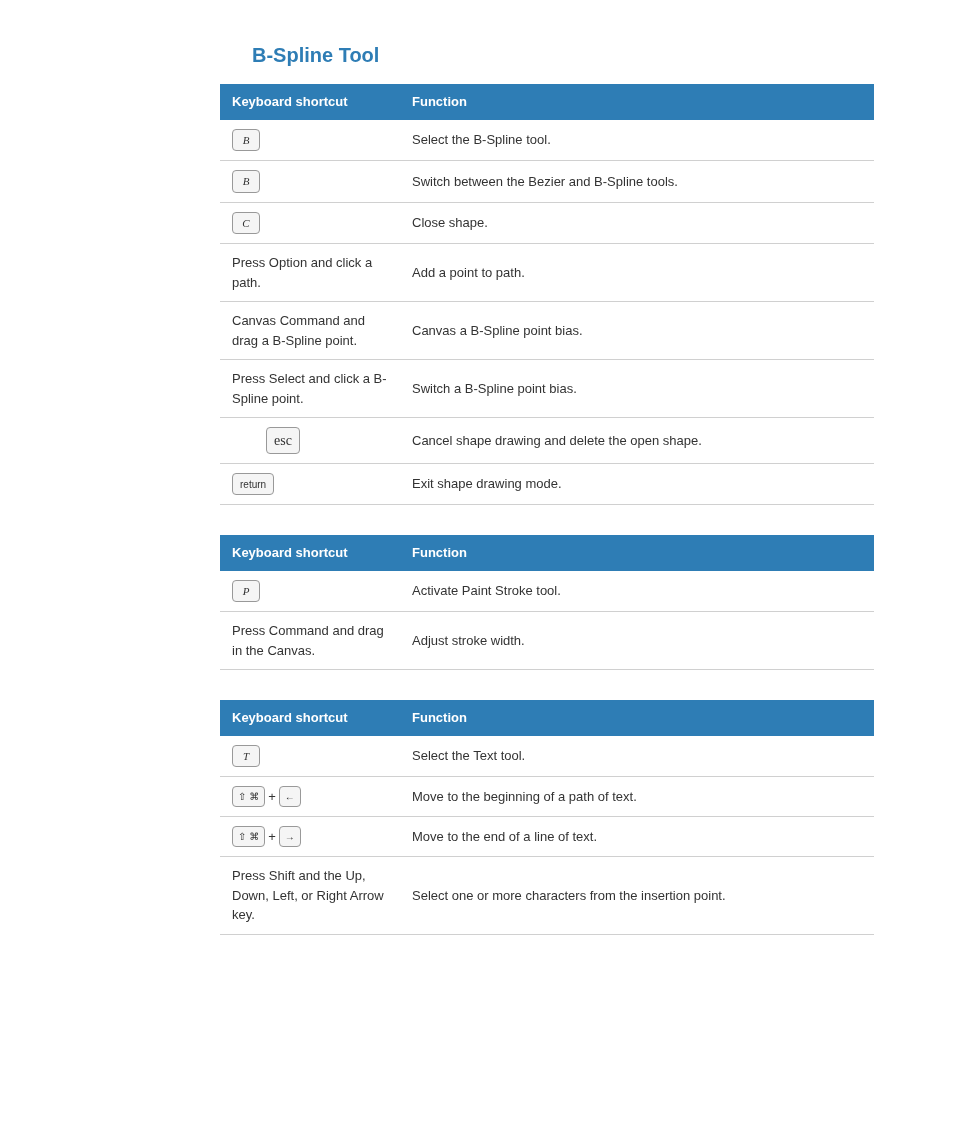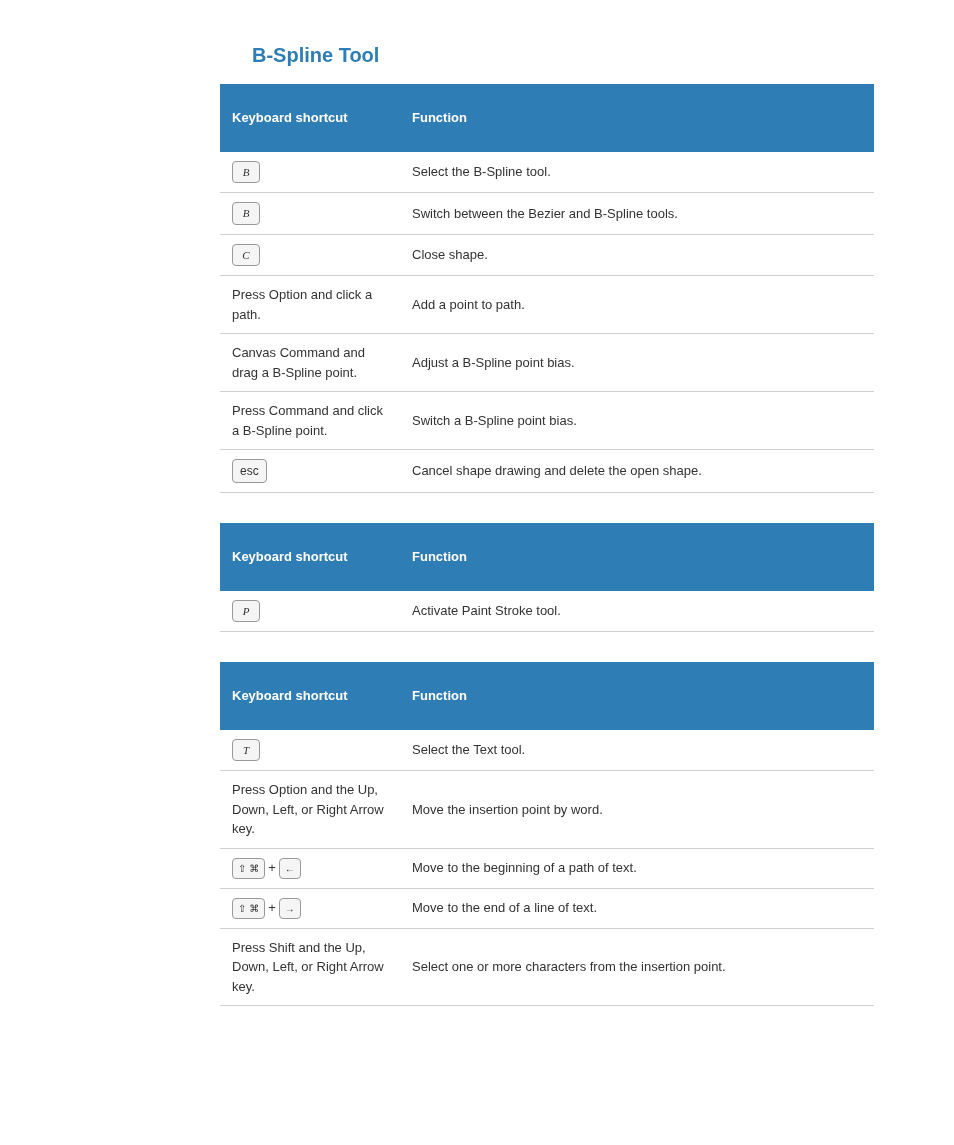--- a/index.html
+++ b/index.html
@@ -30,21 +30,21 @@
     table {
       width: 100%;
       border-collapse: collapse;
       margin-bottom: 30px;
     }
     thead tr {
       background-color: #2e7db5;
       color: #ffffff;
     }
     thead th {
-      padding: 24px 12px;
+      padding: 8px 12px;
       text-align: left;
       font-weight: 600;
       font-size: 13px;
     }
     tbody tr {
       border-bottom: 1px solid #d0d0d0;
     }
     tbody td {
       padding: 9px 12px;
       vertical-align: middle;
@@ -119,69 +119,73 @@
               <i>C</i>
             </span></td>
           <td>Close shape.</td>
         </tr>
         <tr>
           <td class="key-cell">Press Option and click a path.</td>
           <td>Add a point to path.</td>
         </tr>
         <tr>
           <td class="key-cell">Canvas Command and drag a B-Spline point.</td>
-          <td>Adjust a B-Spline point bias.</td>
-        </tr>
-        <tr>
-          <td class="key-cell">Press Command and click a B-Spline point.</td>
+          <td>Canvas a B-Spline point bias.</td>
+        </tr>
+        <tr>
+          <td class="key-cell">Press Select and click a B-Spline point.</td>
           <td>Switch a B-Spline point bias.</td>
         </tr>
         <tr>
-          <td class="key-cell"><span class="key-box" style="font-style:normal;font-family:Liberation Sans, sans-serif;font-size:12px;">esc</span></td>
+          <td class="key-cell"><span class="key-box" style="font-style:normal;font-family:Liberation Serif, serif;font-size:14px;margin-left:34px;">esc</span></td>
           <td>Cancel shape drawing and delete the open shape.</td>
+        </tr>
+        <tr>
+          <td class="key-cell"><span class="key-box" style="font-style:normal;font-family:sans-serif;font-size:10px;">return</span></td>
+          <td>Exit shape drawing mode.</td>
         </tr>
       </tbody>
   </table>
 
   <table>
     <thead>
       <tr>
         <th>Keyboard shortcut</th>
         <th>Function</th>
       </tr>
     </thead>
     <tbody id="paint-body">
         <tr>
           <td class="key-cell"><span class="key-box">
               <i>P</i>
             </span></td>
           <td>Activate Paint Stroke tool.</td>
         </tr>
+        <tr>
+          <td class="key-cell">Press Command and drag in the Canvas.</td>
+          <td>Adjust stroke width.</td>
+        </tr>
       </tbody>
   </table>
 
   <table>
     <thead>
       <tr>
         <th>Keyboard shortcut</th>
         <th>Function</th>
       </tr>
     </thead>
     <tbody id="text-body">
         <tr>
           <td class="key-cell"><span class="key-box">
               <i>T</i>
             </span></td>
           <td>Select the Text tool.</td>
         </tr>
         <tr>
-          <td class="key-cell">Press Option and the Up, Down, Left, or Right Arrow key.</td>
-          <td>Move the insertion point by word.</td>
-        </tr>
-        <tr>
           <td class="key-cell">
       <span class="key-combo">
         <span class="key-small">⇧ ⌘</span>
         <span>+</span>
         <span class="key-small">←</span>
       </span>
     </td>
           <td>Move to the beginning of a path of text.</td>
         </tr>
         <tr>

